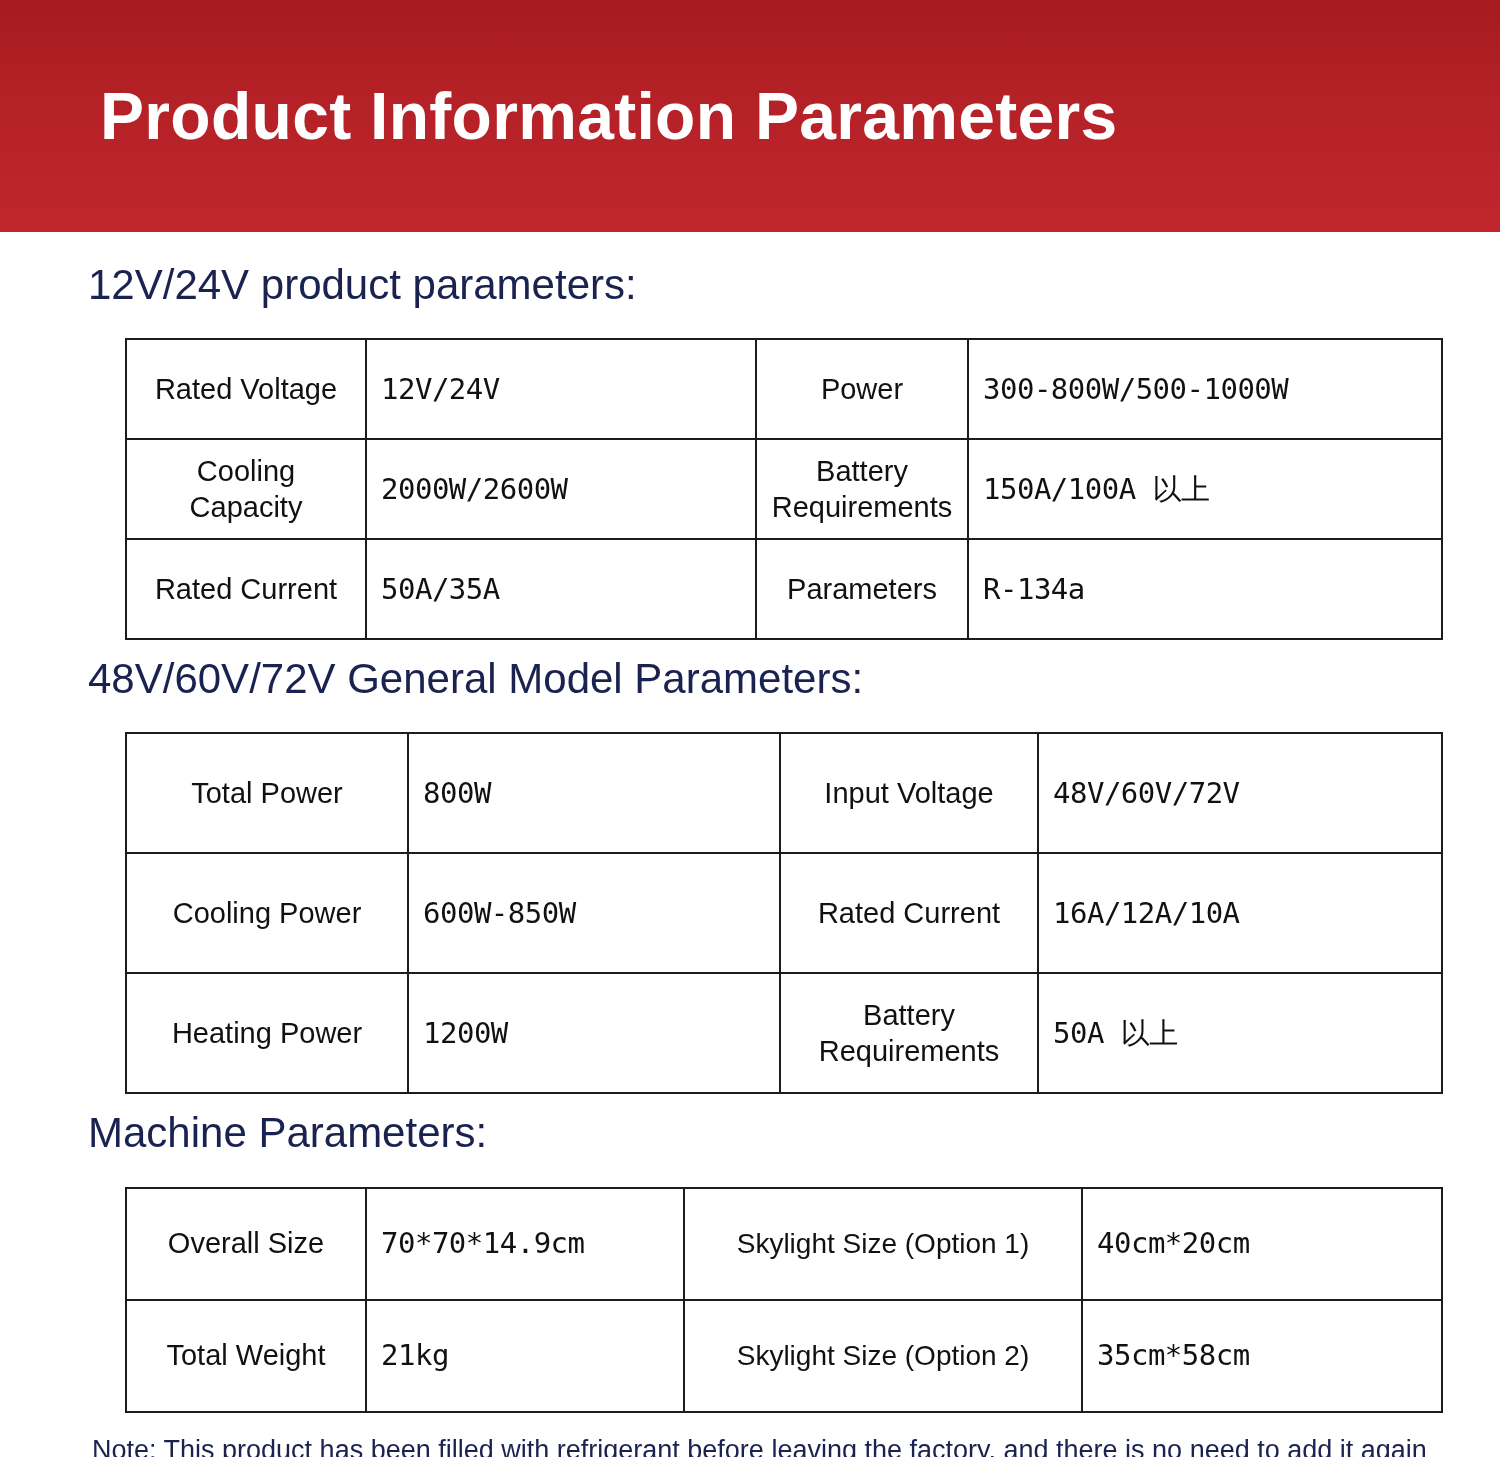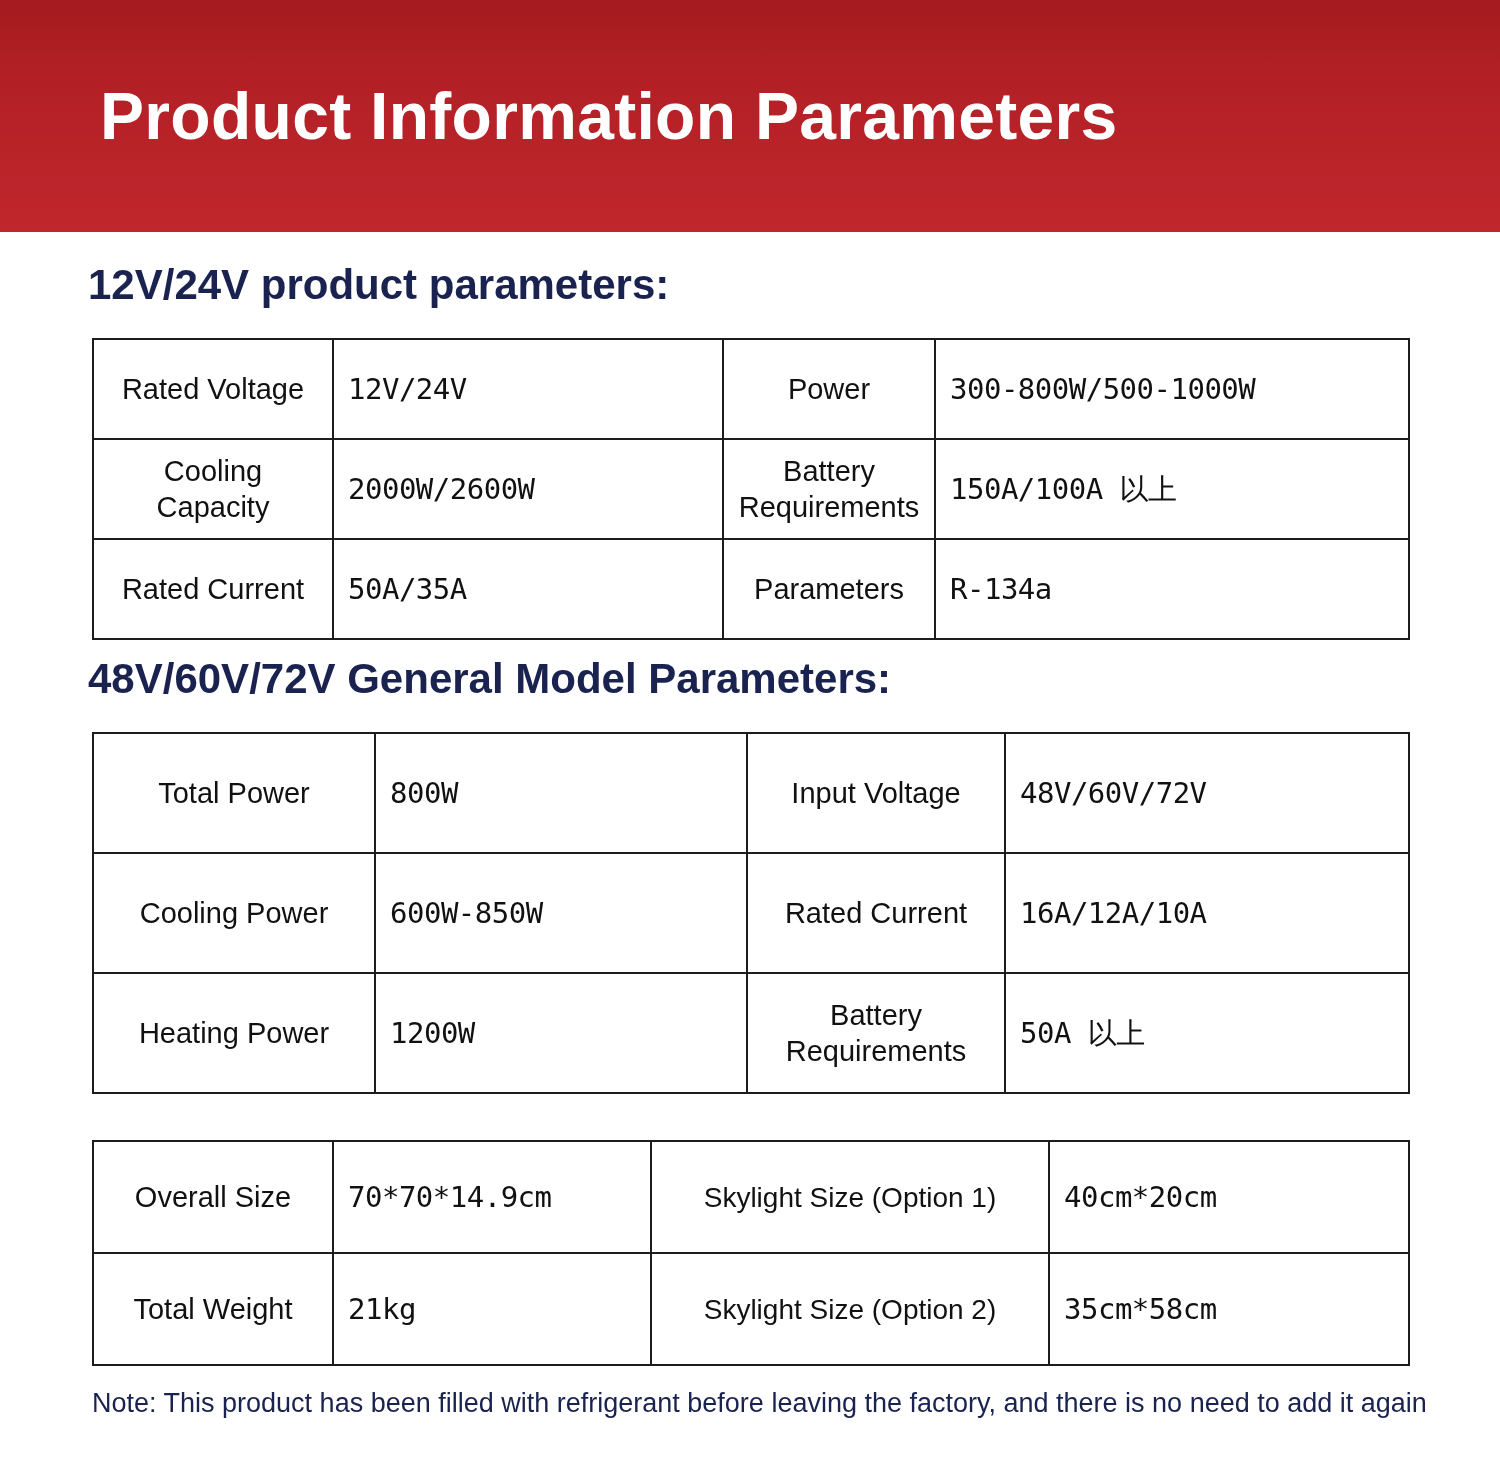--- a/index.html
+++ b/index.html
@@ -39,37 +39,38 @@
     font-weight: bold;
     letter-spacing: 0.3px;
     line-height: 1.1;
     white-space: nowrap;
   }
 
   
   .section-heading {
     color: #1a2250;
     font-size: 42px;
-    font-weight: bold;
+    font-weight: normal;
     margin: 0;
     padding: 0 0 0 88px;
     line-height: 1.1;
     white-space: nowrap;
   }
   .h1-spacer { height: 30px; }
 
   
   .tbl-wrap {
     padding: 0 92px 0 92px;
     box-sizing: border-box;
   }
   table.param {
     border-collapse: collapse;
     width: 1316px;
     table-layout: fixed;
+    margin-left: 33px;
   }
   table.param td {
     border: 2px solid #1c1c1c;
     padding: 10px 14px;
     vertical-align: middle;
     color: #111111;
     font-size: 29px;
     line-height: 1.25;
   }
   td.label {
@@ -195,20 +196,21 @@
           <td class="value">1200W</td>
           <td class="label">Battery Requirements</td>
           <td class="value">50A 以上</td>
         </tr>
       </tbody>
     </table>
   </div>
 
   <div class="gap-after-table"></div>
 
+  <h2 class="section-heading">Machine Parameters:</h2>
   <div class="h1-spacer"></div>
   <div class="tbl-wrap">
     <table class="param t3">
       <colgroup>
         <col class="c1">
           <col class="c2">
           <col class="c3">
           <col class="c4">
       </colgroup>
       <tbody>

